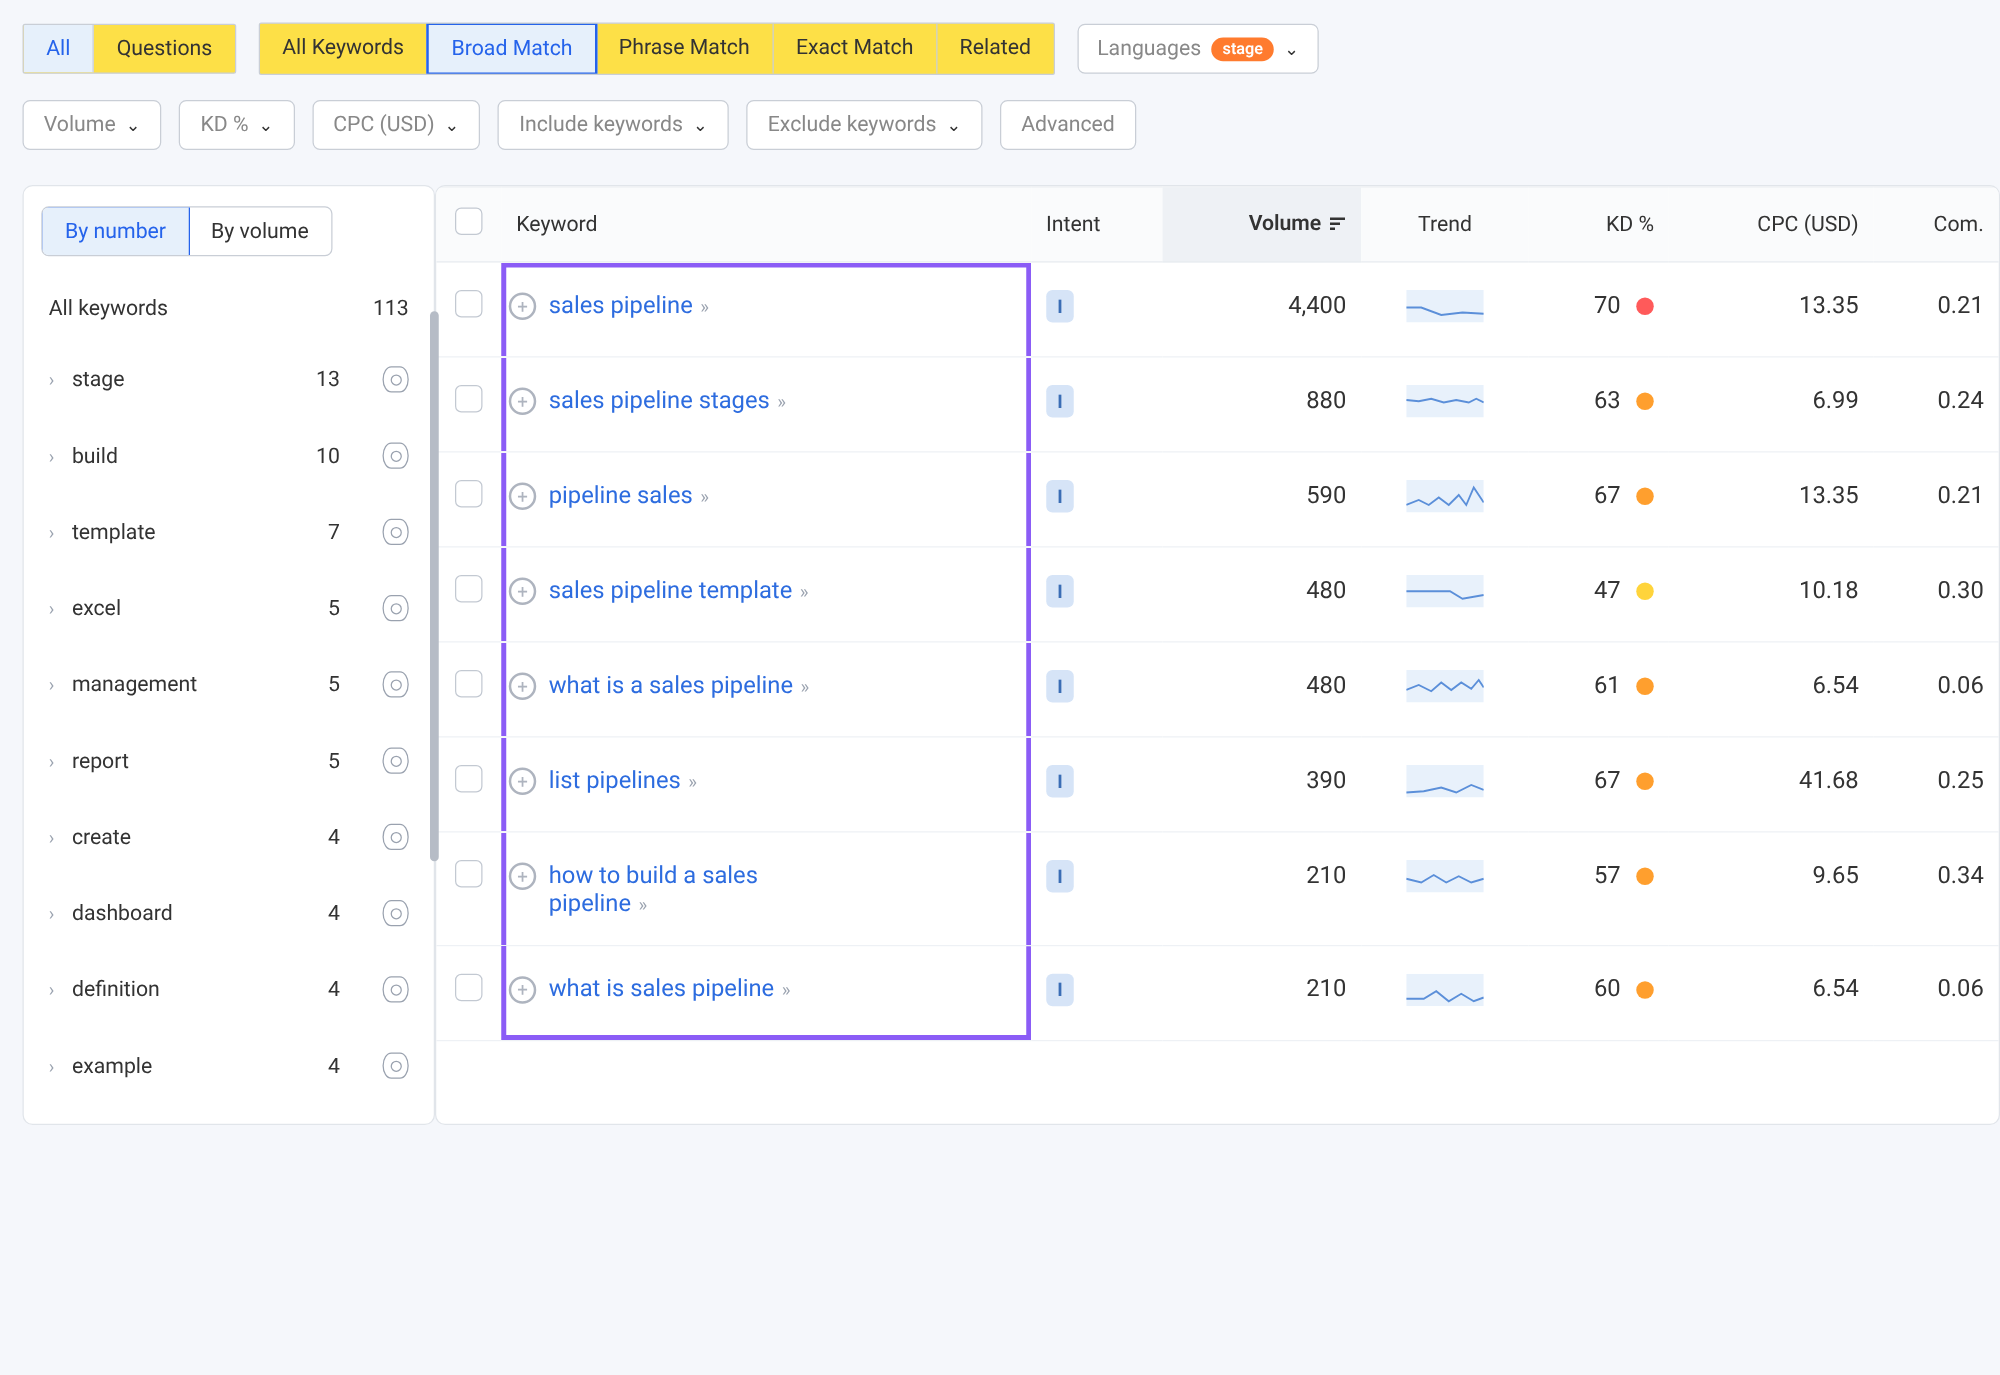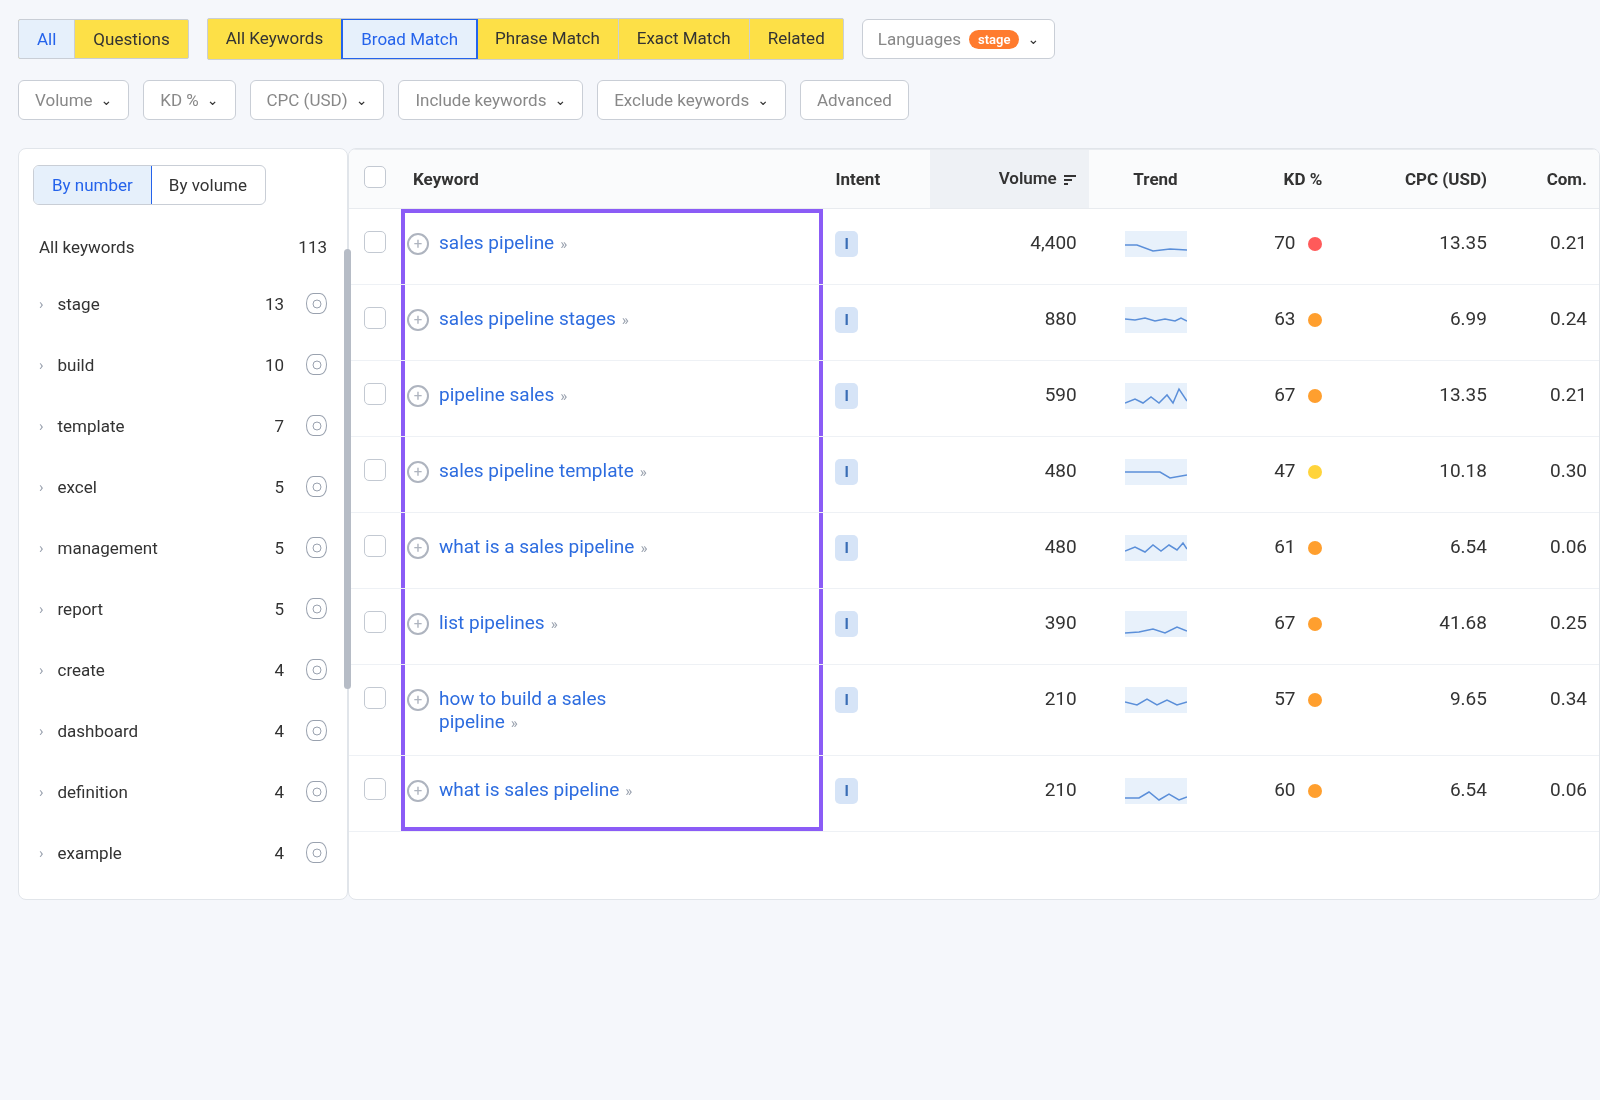--- a/index.html
+++ b/index.html
@@ -23,31 +23,31 @@
   .sidebar{width:330px;background:#fff;border:1px solid #e1e5ea;border-radius:8px;padding:16px 14px;position:relative}
   .panel-scroll{position:absolute;right:-4px;top:100px;width:7px;height:440px;background:#b6bcc6;border-radius:4px}
   .view-toggle{display:inline-flex;border:1px solid #c9ced6;border-radius:6px;overflow:hidden;margin-bottom:22px}
   .view-opt{padding:9px 18px;cursor:pointer;border-right:1px solid #c9ced6}
   .view-opt:last-child{border-right:none}
   .view-opt.active{background:#e6f0fb;color:#2563eb;border:1px solid #2563eb;margin:-1px}
   .side-head{display:flex;justify-content:space-between;padding:10px 6px 16px;color:#333}
   .side-row{display:flex;align-items:center;gap:14px;padding:20px 6px;cursor:pointer}
   .side-row .arrow{color:#9aa2af;font-size:15px}
   .side-row .label{flex:1;color:#333}
-  .side-row .count{color:#333;margin-right:8px}
+  .side-row .count{color:#333;margin-right:20px}
   .eye{width:21px;height:21px;display:inline-block;position:relative}
   .eye::before{content:"";position:absolute;inset:0;border:1.6px solid #9aa2af;border-radius:60% 60% 60% 60% / 90% 90% 90% 90%}
   .eye::after{content:"";position:absolute;top:50%;left:50%;width:7px;height:7px;border:1.6px solid #9aa2af;border-radius:50%;transform:translate(-50%,-50%)}
   .content{flex:1;background:#fff;border:1px solid #e1e5ea;border-radius:8px;overflow:hidden}
   .summary{display:flex;align-items:center;gap:28px;padding:20px 24px;color:#333}
   .summary .metric b{font-weight:700}
   .add-btn{margin-left:auto;background:#1a73e8;color:#fff;border:none;border-radius:6px;padding:12px 22px;font-size:18px;display:inline-flex;align-items:center;gap:10px;cursor:pointer}
   .add-btn .plus{font-size:20px;line-height:1}
   table{width:100%;border-collapse:collapse}
-  th{background:#fafbfc;border-top:1px solid #e8ebef;border-bottom:1px solid #e8ebef;padding:16px 12px;text-align:left;font-weight:700;color:#333;font-size:17px}
+  th{background:#fafbfc;border-top:1px solid #e8ebef;border-bottom:1px solid #e8ebef;padding:16px 12px;text-align:left;font-weight:400;color:#333;font-size:17px}
   th.right,td.right{text-align:right}
   th.center,td.center{text-align:center}
   th.vol{background:#eef1f5;font-weight:600}
   .sort-ic{display:inline-block;vertical-align:middle;margin-left:6px}
   td{padding:22px 12px;border-bottom:1px solid #eef1f5;vertical-align:top;font-size:19px;color:#333}
   .chk{width:22px;height:22px;border:1.6px solid #c3c9d2;border-radius:5px;display:inline-block;cursor:pointer;background:#fff}
   .kw-cell{display:flex;align-items:flex-start;gap:10px;max-width:260px;padding-left:6px}
   .circ-plus{width:22px;height:22px;border:2px solid #aeb4bf;border-radius:50%;display:inline-flex;align-items:center;justify-content:center;color:#aeb4bf;font-size:15px;flex-shrink:0;margin-top:2px}
   .kw-link{color:#2d6cdf;text-decoration:none}
   .chevrons{color:#9aa2af;font-size:15px;margin-left:6px}

